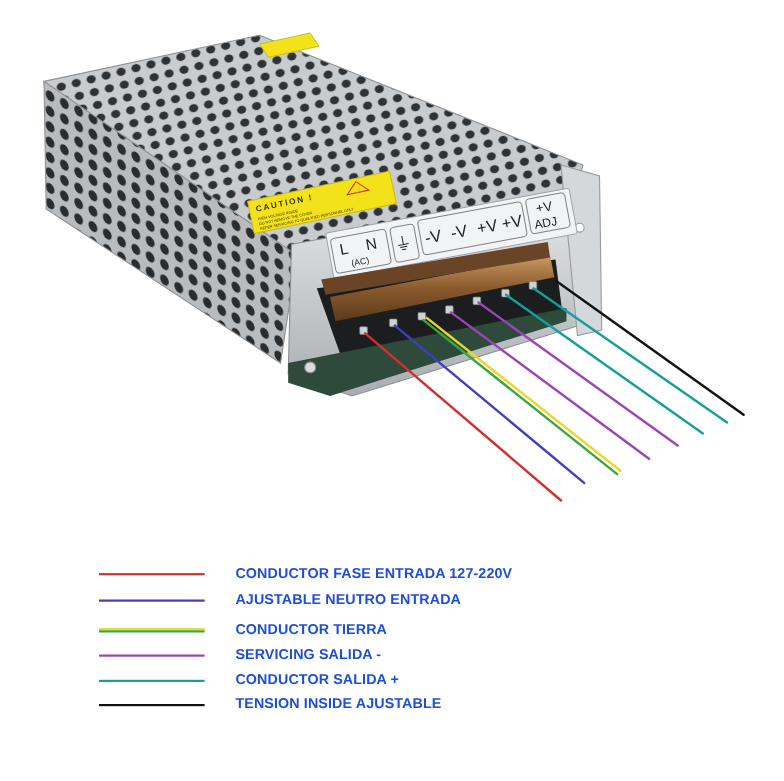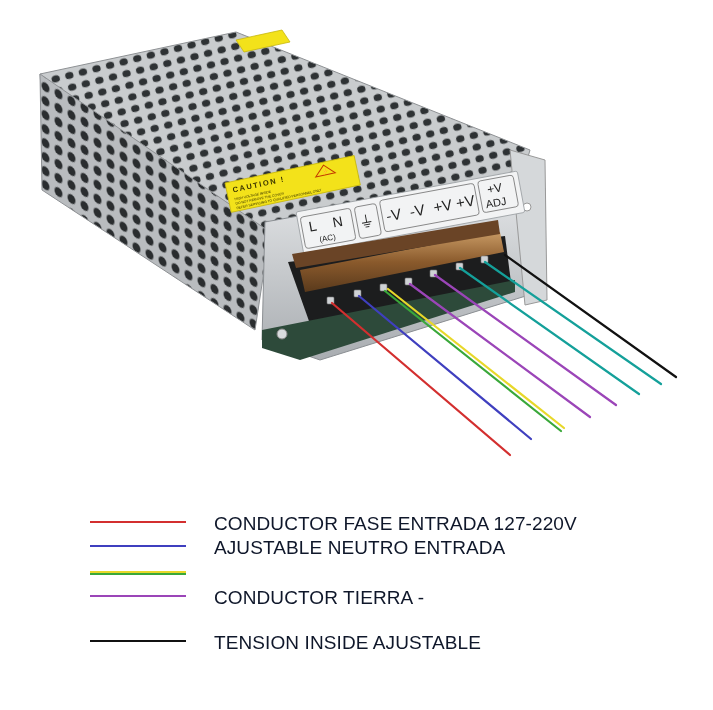--- a/index.html
+++ b/index.html
@@ -1,20 +1,20 @@
 <!DOCTYPE html>
 <html><head>
 <meta charset="utf-8">
 <style>
   html, body { margin:0; padding:0; background:#ffffff; }
   body { width:713px; height:710px; position:relative; overflow:hidden; font-family:"Liberation Sans", sans-serif; }
   #stage { position:absolute; left:0; top:0; width:713px; height:710px; }
   .legend { position:absolute; left:0; top:0; width:713px; height:710px; pointer-events:none; }
   .legend-row { position:absolute; left:90px; height:20px; width:420px; }
-  .legend-label { position:absolute; left:124px; top:0; font-weight:normal; font-size:19px; color:#0f172a; letter-spacing:0.1px; white-space:nowrap; font-family:"Liberation Sans", sans-serif; }
+  .legend-label { position:absolute; left:124px; top:0; font-weight:bold; font-size:13px; color:#1d4ed8; letter-spacing:0.1px; white-space:nowrap; font-family:"Liberation Sans", sans-serif; }
   .legend-line { position:absolute; left:0; width:96px; top:8px; height:2px; }
   .legend-line .stripe { position:absolute; left:0; width:100%; height:2px; }
   .term-label { font-family:"Liberation Sans", sans-serif; fill:#222; }
 </style>
 </head>
 <body>
 
 <svg id="stage" width="713" height="710" viewBox="0 0 713 710" xmlns="http://www.w3.org/2000/svg">
   <defs>
     <pattern id="holes" width="14" height="12" patternUnits="userSpaceOnUse" patternTransform="rotate(-14)">
@@ -124,26 +124,33 @@
     <div class="legend-line">
         <div class="stripe" style="background:#3f3fbf"></div>
       </div>
     <span class="legend-label">AJUSTABLE NEUTRO ENTRADA</span>
   </div>
   <div class="legend-row" style="top:564px">
     <div class="legend-line">
       <div class="stripe" style="background:#e8d82a;top:-1px"></div>
       <div class="stripe" style="background:#3aa83a;top:1px"></div>
     </div>
+    <span class="legend-label">CONDUCTOR TIERRA</span>
   </div>
   <div class="legend-row" style="top:587px">
     <div class="legend-line">
         <div class="stripe" style="background:#9b45b8"></div>
       </div>
-    <span class="legend-label">CONDUCTOR TIERRA -</span>
+    <span class="legend-label">SERVICING SALIDA -</span>
+  </div>
+  <div class="legend-row" style="top:610px">
+    <div class="legend-line">
+        <div class="stripe" style="background:#14a09a"></div>
+      </div>
+    <span class="legend-label">CONDUCTOR SALIDA +</span>
   </div>
   <div class="legend-row" style="top:632px">
     <div class="legend-line">
         <div class="stripe" style="background:#111111"></div>
       </div>
     <span class="legend-label">TENSION INSIDE AJUSTABLE</span>
   </div>
 </div>
 
 </body></html>

